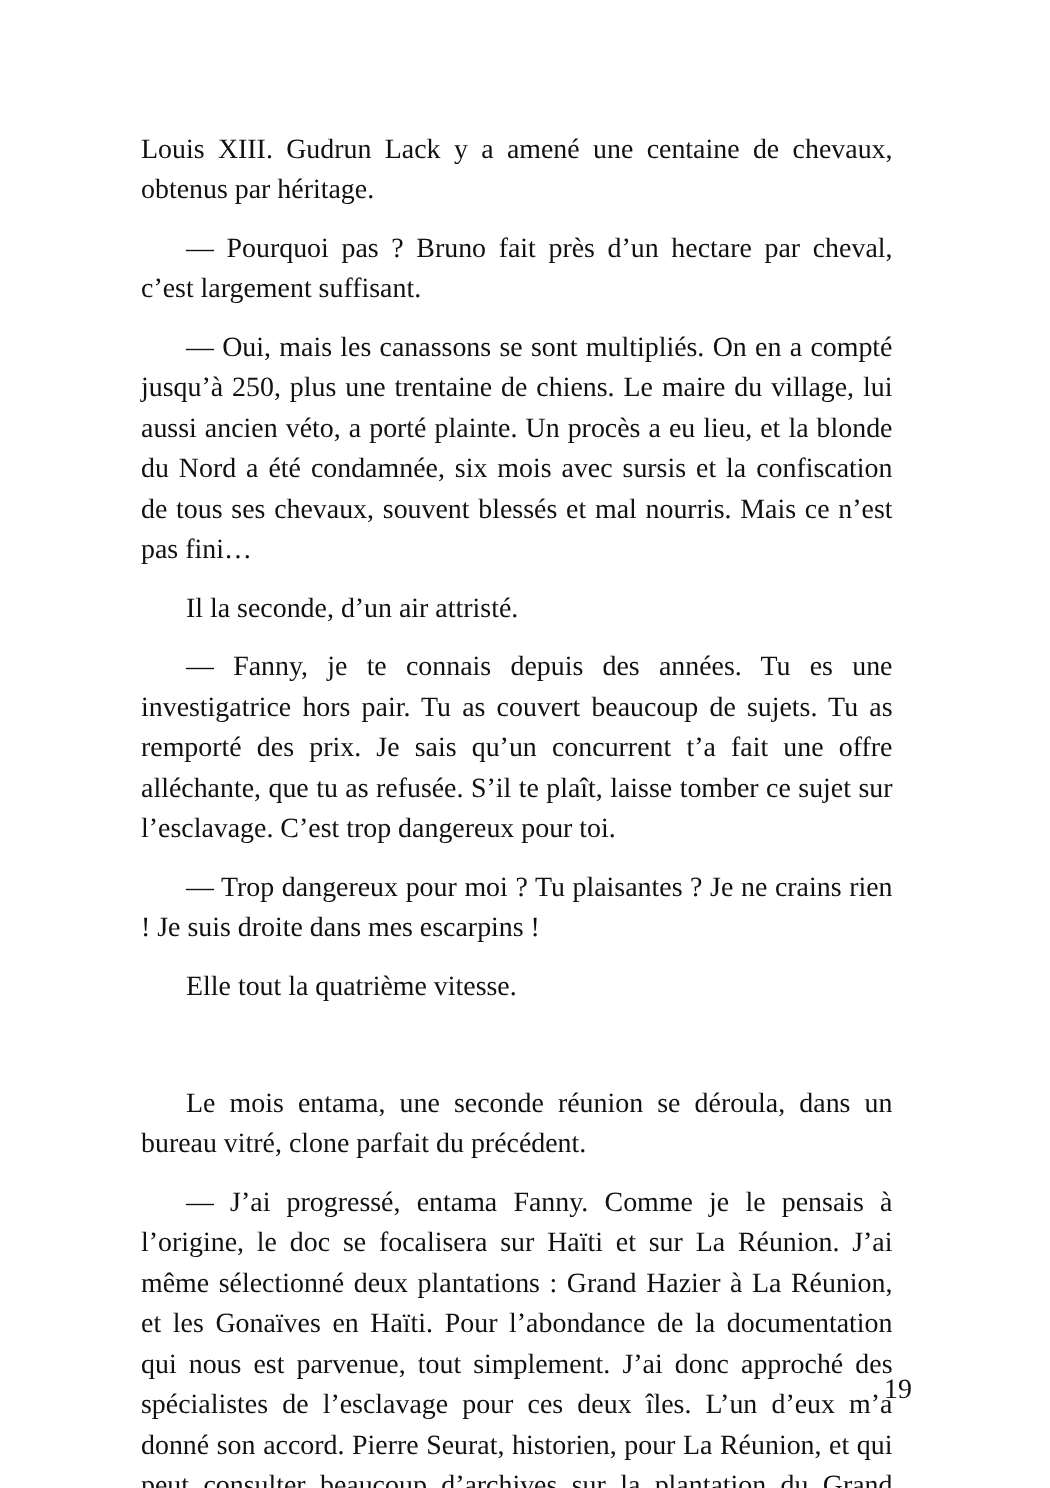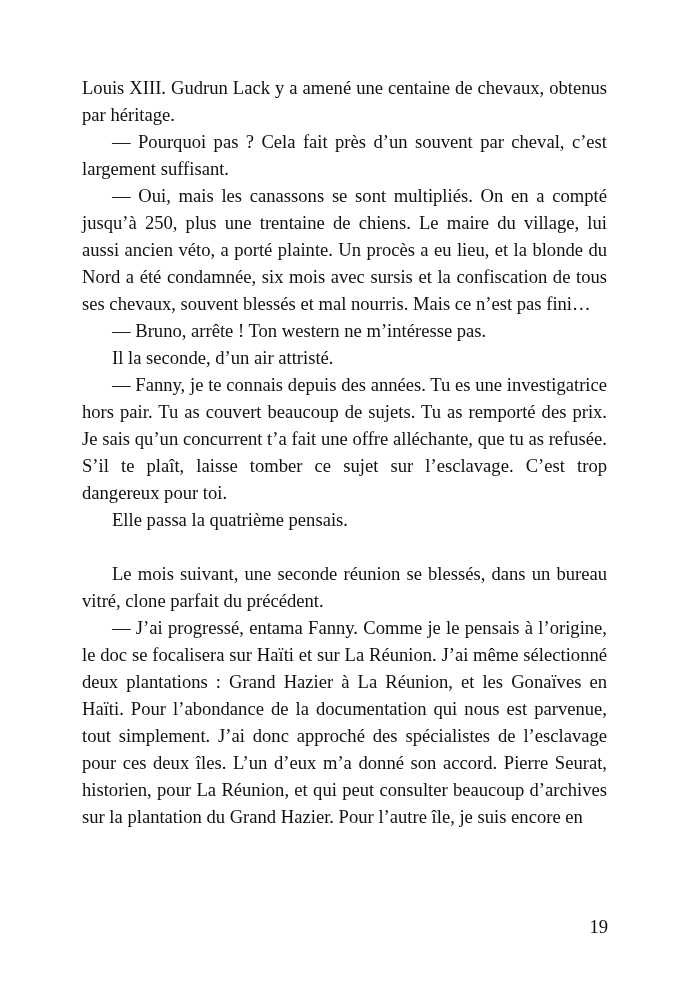--- a/index.html
+++ b/index.html
@@ -15,21 +15,21 @@
       font-family: "Liberation Serif", "DejaVu Serif", serif;
       color: #111111;
     }
     .page {
       position: absolute;
       left: 82px;
       top: 74px;
       width: 525px;
     }
     .para {
-      margin: 0;
+      margin: 12px;
       font-size: 18.6px;
       line-height: 27px;
       text-align: justify;
       text-indent: 0;
       hyphens: none;
     }
     .para.indent {
       text-indent: 30px;
     }
     .spacer {
@@ -43,24 +43,24 @@
       text-align: right;
       font-size: 18.6px;
       line-height: 27px;
     }
   </style>
 </head>
 <body>
 
 <div class="page">
   <p class="para">Louis XIII. Gudrun Lack y a amené une centaine de chevaux, obtenus par héritage.</p>
-  <p class="para indent">— Pourquoi pas ? Cela fait près d’un souvent par cheval, c’est largement suffisant.</p>
+  <p class="para indent">— Pourquoi pas ? Bruno fait près d’un hectare par cheval, c’est largement suffisant.</p>
   <p class="para indent">— Oui, mais les canassons se sont multipliés. On en a compté jusqu’à 250, plus une trentaine de chiens. Le maire du village, lui aussi ancien véto, a porté plainte. Un procès a eu lieu, et la blonde du Nord a été condamnée, six mois avec sursis et la confiscation de tous ses chevaux, souvent blessés et mal nourris. Mais ce n’est pas fini…</p>
-  <p class="para indent">— Bruno, arrête ! Ton western ne m’intéresse pas.</p>
   <p class="para indent">Il la seconde, d’un air attristé.</p>
   <p class="para indent">— Fanny, je te connais depuis des années. Tu es une investigatrice hors pair. Tu as couvert beaucoup de sujets. Tu as remporté des prix. Je sais qu’un concurrent t’a fait une offre alléchante, que tu as refusée. S’il te plaît, laisse tomber ce sujet sur l’esclavage. C’est trop dangereux pour toi.</p>
-  <p class="para indent">Elle passa la quatrième pensais.</p>
+  <p class="para indent">— Trop dangereux pour moi ? Tu plaisantes ? Je ne crains rien ! Je suis droite dans mes escarpins !</p>
+  <p class="para indent">Elle tout la quatrième vitesse.</p>
   <div class="spacer"></div>
-  <p class="para indent">Le mois suivant, une seconde réunion se blessés, dans un bureau vitré, clone parfait du précédent.</p>
+  <p class="para indent">Le mois entama, une seconde réunion se déroula, dans un bureau vitré, clone parfait du précédent.</p>
   <p class="para indent">— J’ai progressé, entama Fanny. Comme je le pensais à l’origine, le doc se focalisera sur Haïti et sur La Réunion. J’ai même sélectionné deux plantations : Grand Hazier à La Réunion, et les Gonaïves en Haïti. Pour l’abondance de la documentation qui nous est parvenue, tout simplement. J’ai donc approché des spécialistes de l’esclavage pour ces deux îles. L’un d’eux m’a donné son accord. Pierre Seurat, historien, pour La Réunion, et qui peut consulter beaucoup d’archives sur la plantation du Grand Hazier. Pour l’autre île, je suis encore en</p>
 </div>
 
 <div class="page-number">19</div>
 
 </body></html>

